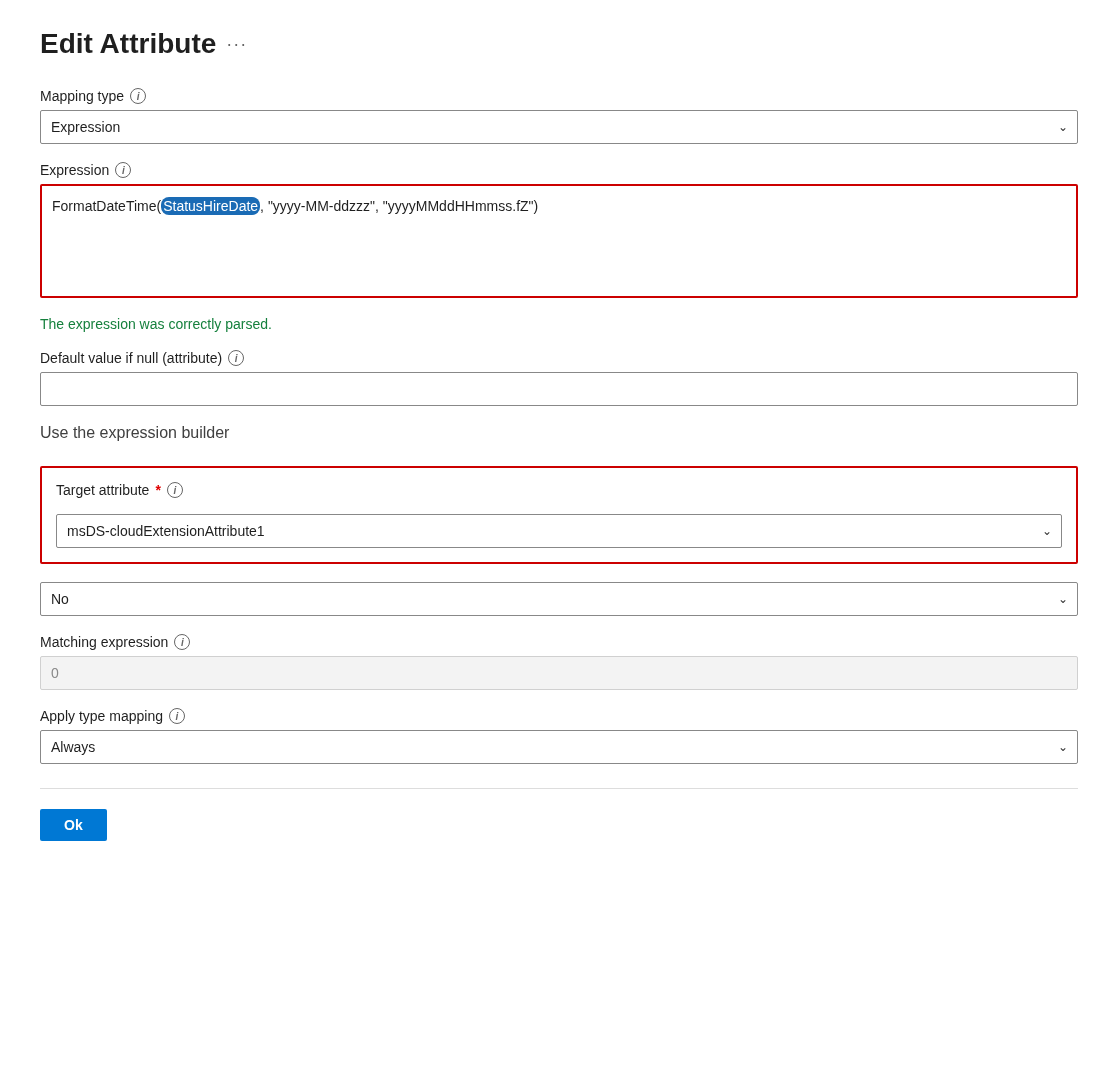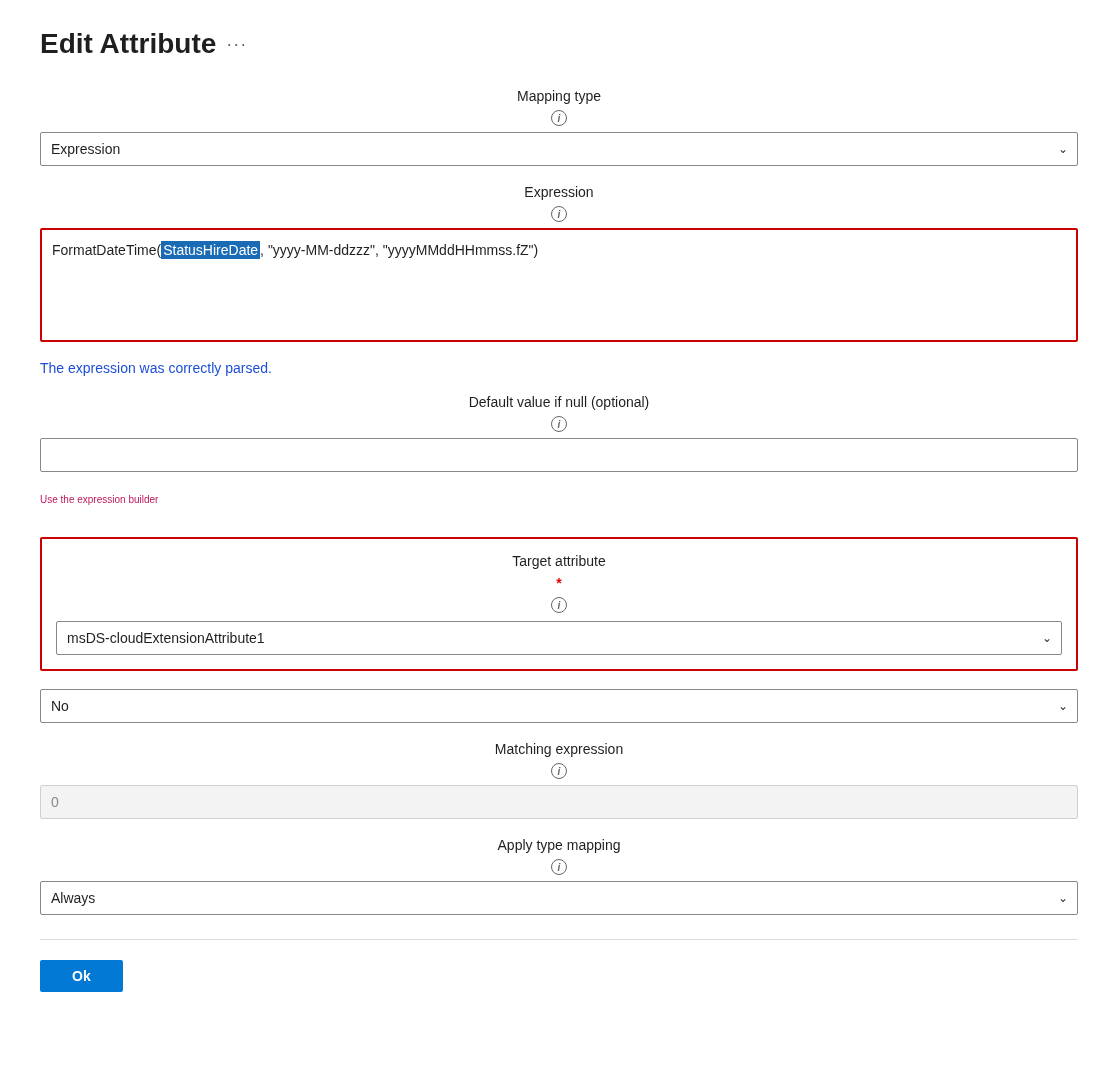--- a/index.html
+++ b/index.html
@@ -47,21 +47,20 @@
     }
 
     .field-label {
       display: flex;
       align-items: center;
       gap: 6px;
       font-size: 14px;
       color: #1f1f1f;
       margin-bottom: 6px;
       font-weight: 400;
-      flex-direction: column;
     }
 
     .required-star {
       color: #e00000;
       font-weight: 600;
     }
 
     .info-icon {
       display: inline-flex;
       align-items: center;
@@ -114,81 +113,80 @@
       padding: 10px;
       min-height: 110px;
       font-size: 14px;
       line-height: 1.5;
       color: #1f1f1f;
     }
 
     .expression-highlight {
       background-color: #1a6bb5;
       color: #ffffff;
-      border-radius: 0;
+      border-radius: 8px;
       padding: 1px 2px;
     }
 
     .parsed-message {
       font-size: 14px;
-      color: #1d4ed8;
+      color: #15803d;
       margin-bottom: 16px;
     }
 
     .default-value-input {
       width: 100%;
       padding: 8px 10px;
       border: 1px solid #888;
       border-radius: 2px;
       font-size: 14px;
       color: #1f1f1f;
       background: #ffffff;
       outline: none;
     }
 
     .expression-builder-link {
-      color: #be185d;
-      font-size: 10px;
+      color: #404040;
+      font-size: 16px;
       cursor: pointer;
       text-decoration: none;
       display: inline-block;
-      margin-bottom: 32px;
+      margin-bottom: 24px;
     }
 
     .target-attribute-section {
       border: 2px solid #cc0000;
       padding: 14px;
       border-radius: 2px;
       margin-bottom: 18px;
     }
 
     .target-attribute-section .field-label {
-      margin-bottom: 8px;
-      justify-content: flex-end;
+      margin-bottom: 16px;
     }
 
     .matching-precedence-input {
       width: 100%;
       padding: 8px 10px;
       border: 1px solid #d0d0d0;
       border-radius: 2px;
       font-size: 14px;
       color: #888;
       background: #f3f3f3;
       outline: none;
     }
 
     .divider {
       border: none;
       border-top: 1px solid #ddd;
       margin: 24px 0 20px 0;
     }
 
     .ok-button {
-      padding: 8px 32px;
+      padding: 8px 24px;
       background: #0078d4;
       color: #ffffff;
       border: none;
       border-radius: 2px;
       font-size: 14px;
       font-weight: 600;
       cursor: pointer;
     }
   </style>
 </head>
@@ -232,21 +230,21 @@
   </div>
 
   
   <div class="form-section">
     <p class="parsed-message">The expression was correctly parsed.</p>
   </div>
 
   
   <div class="form-section">
     <div class="field-label">
-      <span>Default value if null (optional)</span>
+      <span>Default value if null (attribute)</span>
       <span class="info-icon">i</span>
     </div>
     <input class="default-value-input" type="text" value="" style="">
   </div>
 
   
   <a class="expression-builder-link">Use the expression builder</a>
 
   
   <div class="target-attribute-section">

